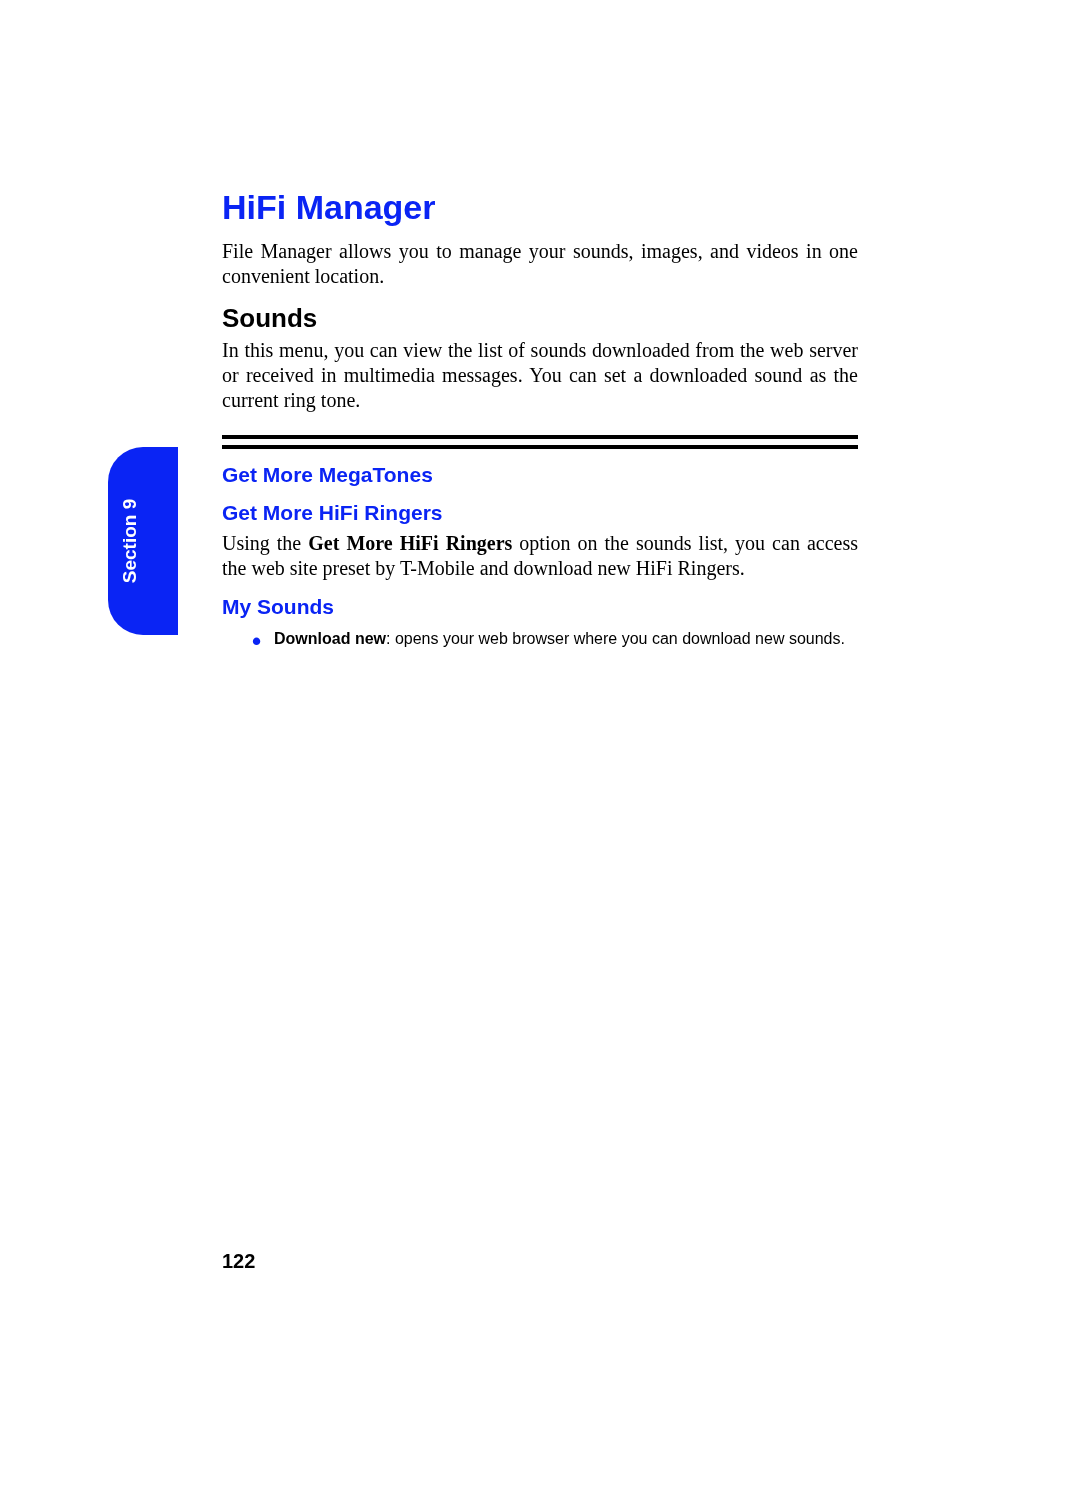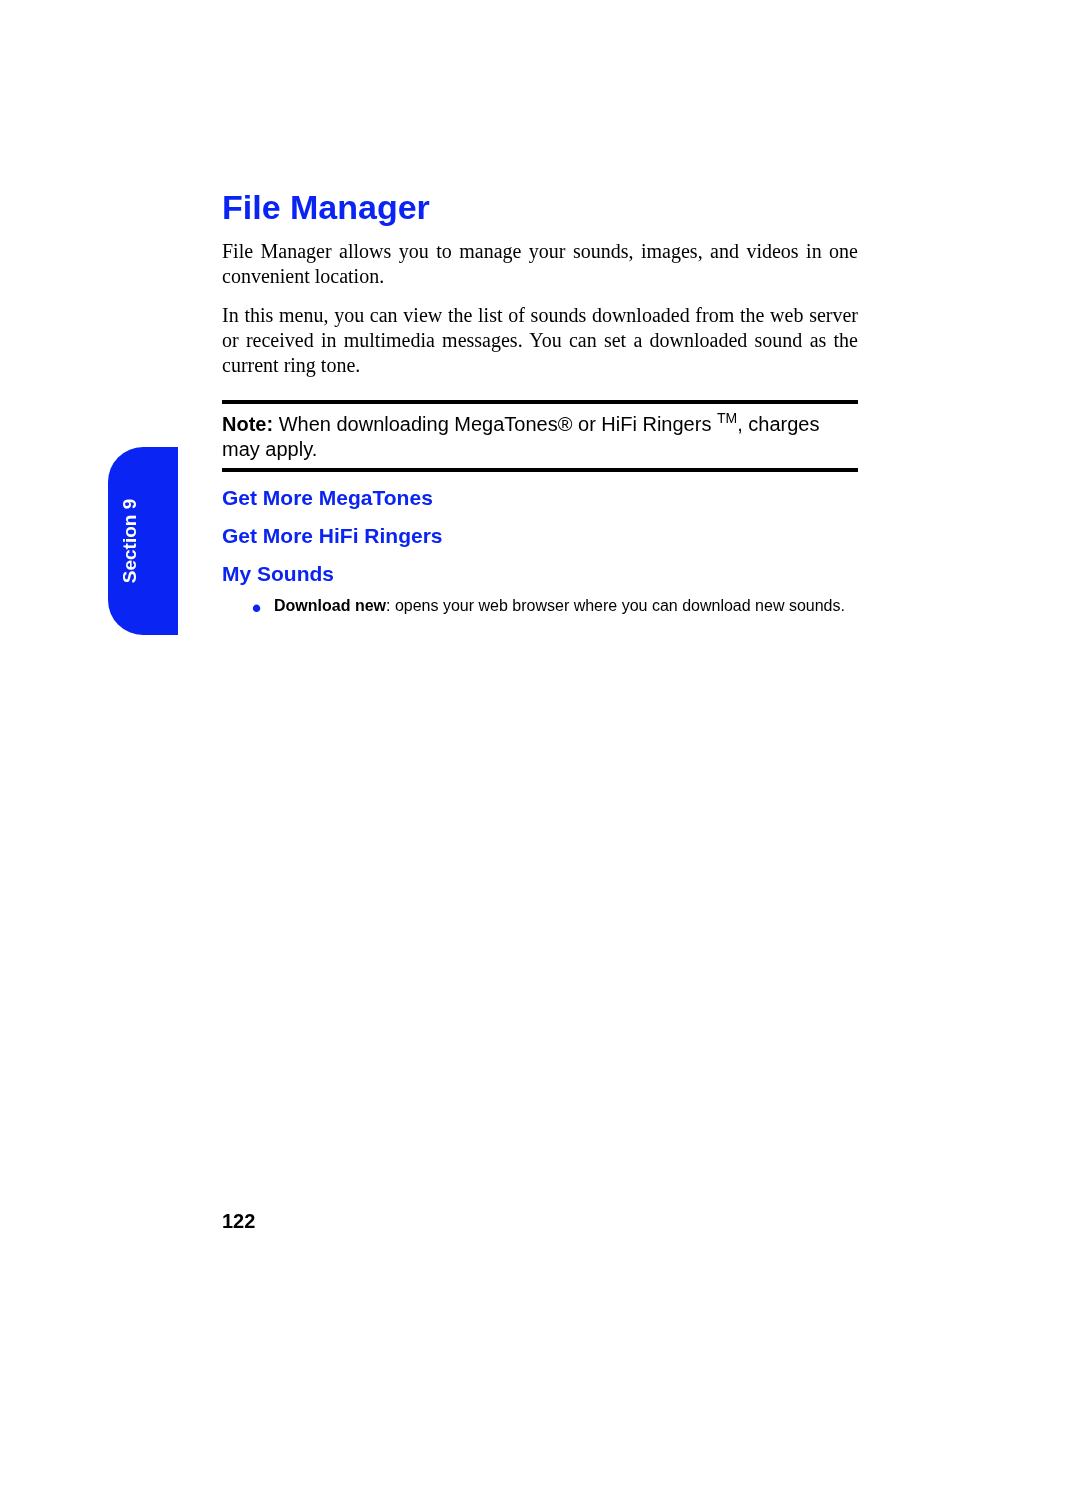--- a/index.html
+++ b/index.html
@@ -105,49 +105,50 @@
     font-size: 26px;
     position: absolute;
     left: 0;
     top: -4px;
     font-weight: bold;
   }
   ul.bullets li .bold { font-weight: bold; }
   .page-num {
     position: absolute;
     left: 222px;
-    top: 1210px;
+    top: 1250px;
     font-family: Arial, Helvetica, sans-serif;
     font-weight: bold;
     font-size: 20px;
   }
 </style>
 </head>
 <body>
 
 <div class="section-tab">
   <span class="label">Section 9</span>
 </div>
 
 <div class="page">
-  <h1 class="title">File Manager</h1>
+  <h1 class="title">HiFi Manager</h1>
   <p class="body">File Manager allows you to manage your sounds, images, and videos in one convenient location.</p>
 
+  <h2 class="sub">Sounds</h2>
   <p class="body">In this menu, you can view the list of sounds downloaded from the web server or received in multimedia messages. You can set a downloaded sound as the current ring tone.</p>
 
   <hr class="rule-thick">
-  <p class="note">
-    <span class="bold">Note:</span><span> When downloading MegaTones® or HiFi Ringers </span><span class="sup">TM</span><span>, charges may apply.</span>
-  </p>
   <hr class="rule-thick bottom">
 
 
   <h3 class="blue">Get More MegaTones</h3>
 
   <h3 class="blue">Get More HiFi Ringers</h3>
+  <p class="body">
+    <span>Using the </span><span class="bold-serif">Get More HiFi Ringers</span><span> option on the sounds list, you can access the web site preset by T-Mobile and download new HiFi Ringers.</span>
+  </p>
 
   <h3 class="blue">My Sounds</h3>
 
   <ul class="bullets">
     <li>
       <span class="bold">Download new</span><span>: opens your web browser where you can download new sounds.</span>
     </li>
   </ul>
 </div>
 

